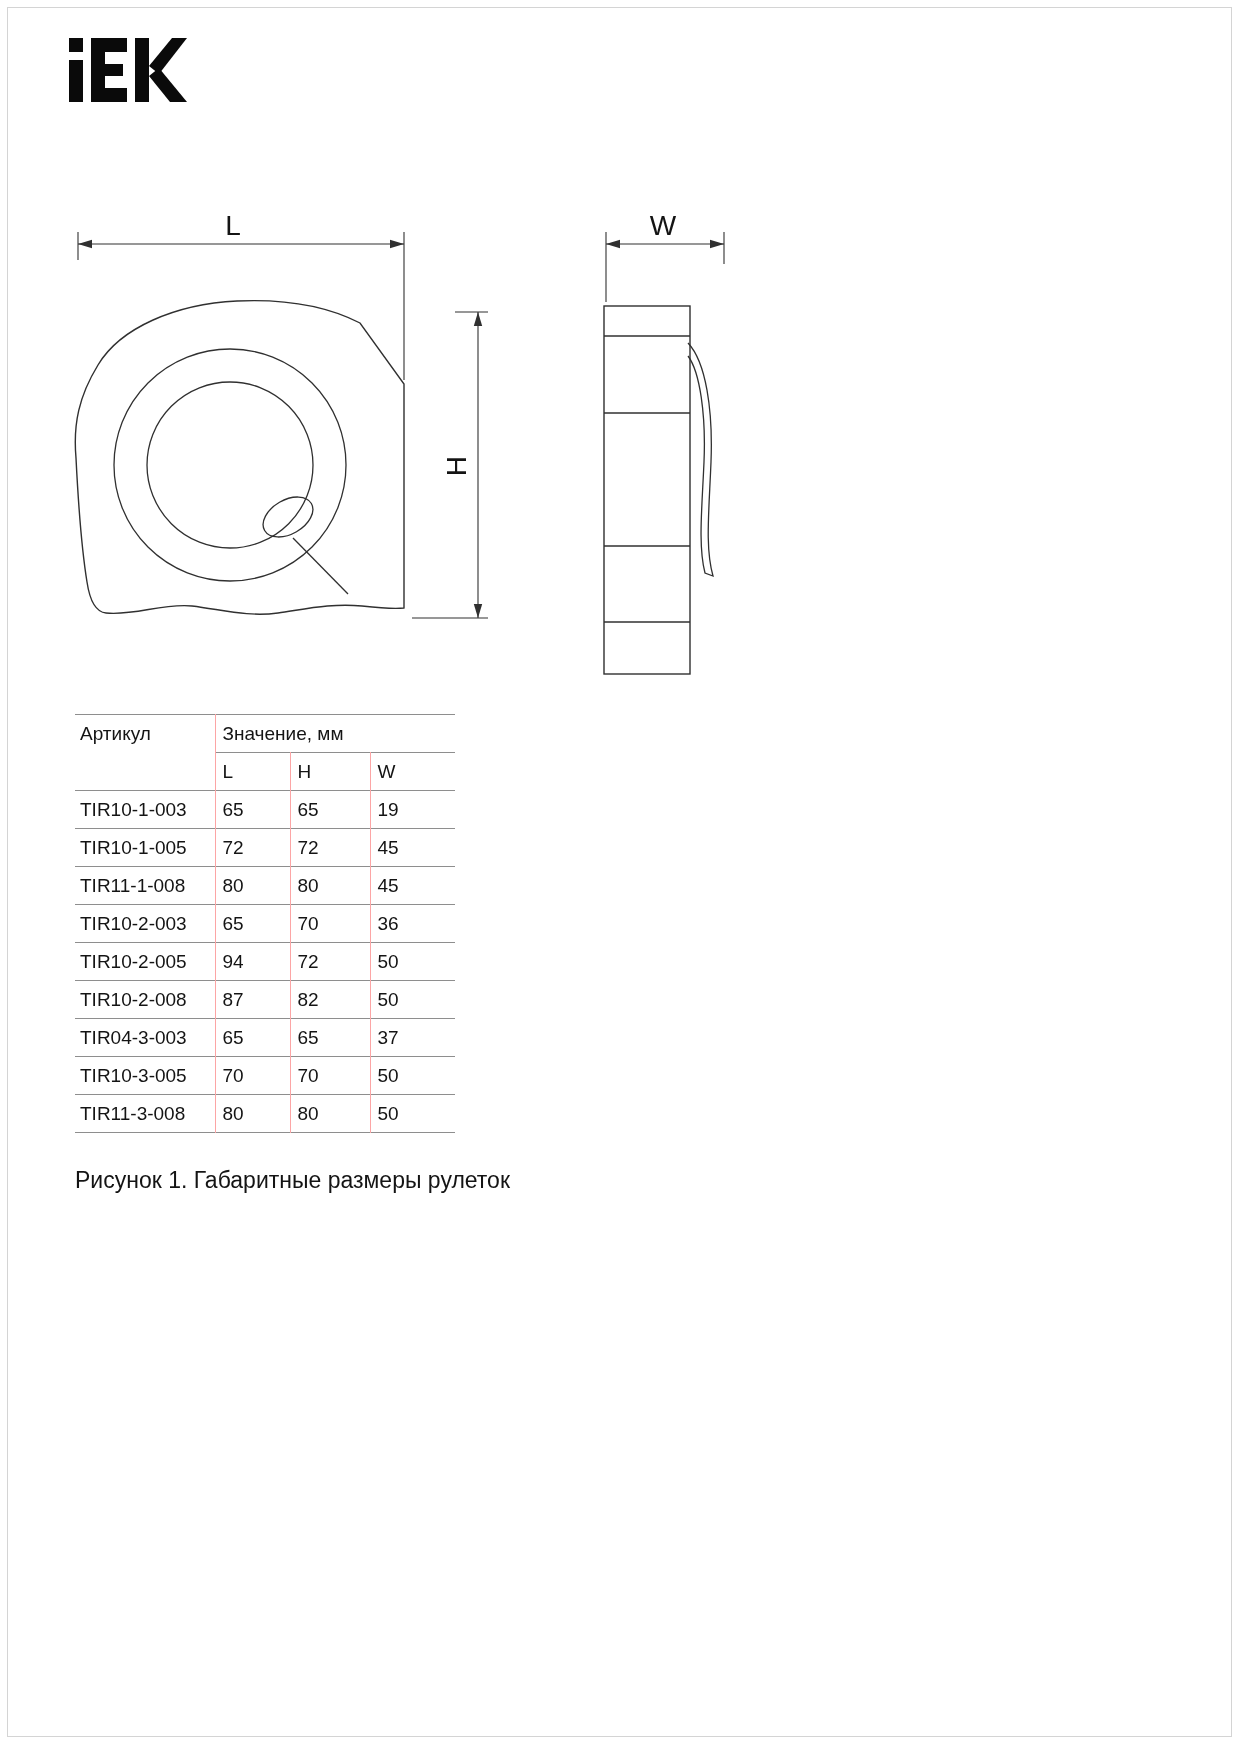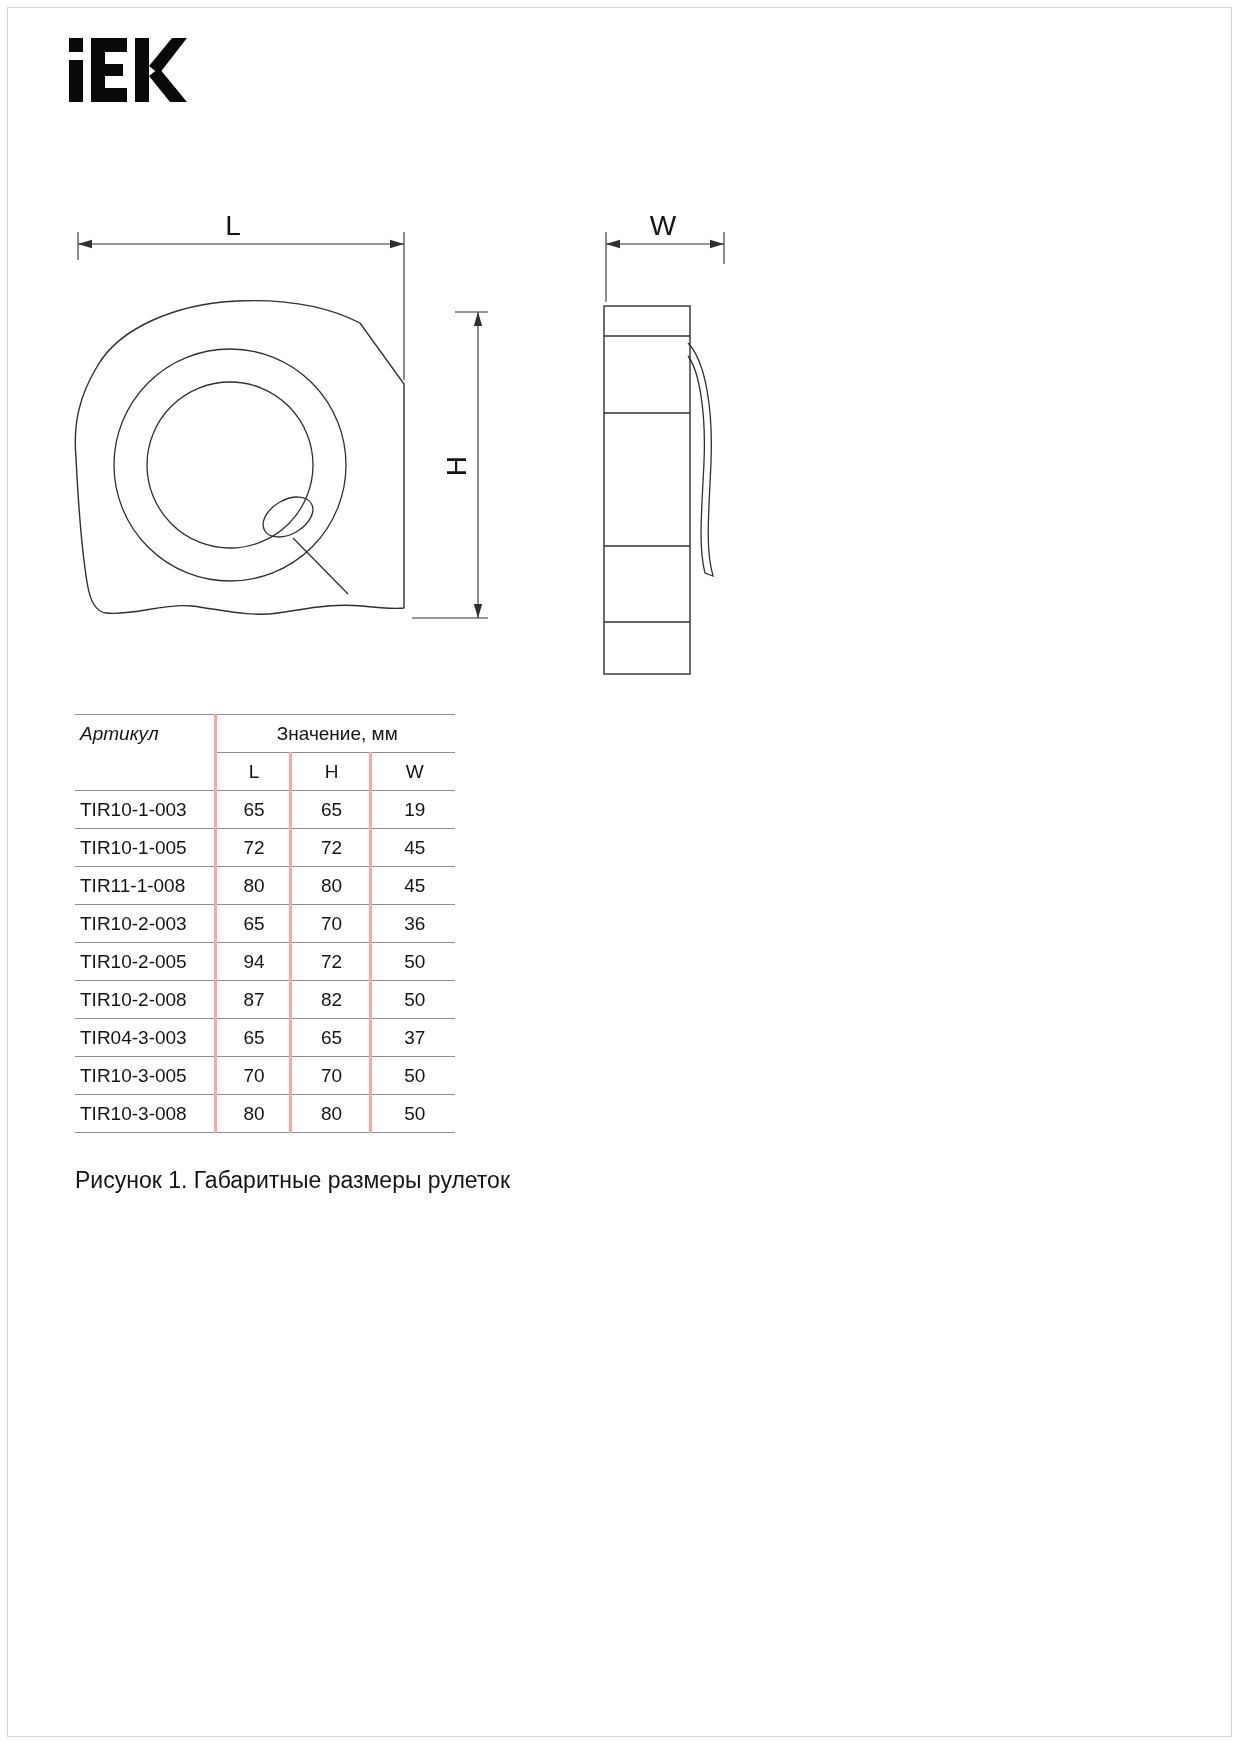--- a/index.html
+++ b/index.html
@@ -15,21 +15,21 @@
   .diagram .thin{fill:none;stroke:#303030;stroke-width:1.3;}
   .diagram .dim{stroke:#303030;stroke-width:1.1;fill:none;}
   .diagram .arrow{fill:#303030;stroke:none;}
   .diagram .dim-label{font-family:"Liberation Sans",sans-serif;font-size:28px;fill:#141414;}
   table.spec{position:absolute;left:75px;top:714px;border-collapse:collapse;table-layout:fixed;font-size:19px;color:#141414;}
   table.spec td,table.spec th{font-weight:400;text-align:left;vertical-align:middle;height:37px;padding:0 4px 0 7px;white-space:nowrap;}
   table.spec .c0{padding-left:5px;}
   table.spec thead tr.r1{border-top:1px solid #8e8e8e;border-bottom:1px solid #8e8e8e;}
   table.spec thead tr.r2{border-bottom:1px solid #8e8e8e;}
   table.spec tbody tr{border-bottom:1px solid #8e8e8e;}
-  table.spec .vl{border-left:3px solid #fca5a5;text-align:center;}
+  table.spec .vl{border-left:1px solid #fca5a5;}
   .figure-caption{position:absolute;left:75px;top:1167px;font-size:23px;color:#141414;}
 </style>
 </head>
 <body>
 
 <div class="page-frame"></div>
 
 <svg class="logo" viewBox="0 0 118 64" role="img" aria-label="IEK">
   <g fill="#0a0a0a">
     <rect x="0" y="0" width="14" height="14"></rect>
@@ -88,21 +88,21 @@
 
 <table class="spec">
   <colgroup>
     <col style="width:140px">
       <col style="width:75px">
       <col style="width:80px">
       <col style="width:85px">
   </colgroup>
   <thead>
     <tr class="r1">
-      <th class="c0" rowspan="2" style="vertical-align:top;padding-top:8px;font-style:italic;">Артикул</th>
+      <th class="c0" rowspan="2" style="vertical-align:top;padding-top:8px;">Артикул</th>
       <th class="vl" colspan="3">Значение, мм</th>
     </tr>
     <tr class="r2">
       <th class="vl">L</th>
       <th class="vl">H</th>
       <th class="vl">W</th>
     </tr>
   </thead>
   <tbody>
       <tr>
@@ -147,21 +147,21 @@
     <td class="vl">65</td>
     <td class="vl">37</td>
   </tr>
       <tr>
     <td class="c0">TIR10-3-005</td>
     <td class="vl">70</td>
     <td class="vl">70</td>
     <td class="vl">50</td>
   </tr>
       <tr>
-    <td class="c0">TIR10-3-008</td>
+    <td class="c0">TIR11-3-008</td>
     <td class="vl">80</td>
     <td class="vl">80</td>
     <td class="vl">50</td>
   </tr>
     </tbody>
 </table>
 
 <div class="figure-caption">Рисунок 1. Габаритные размеры рулеток</div>
 
 </body></html>

